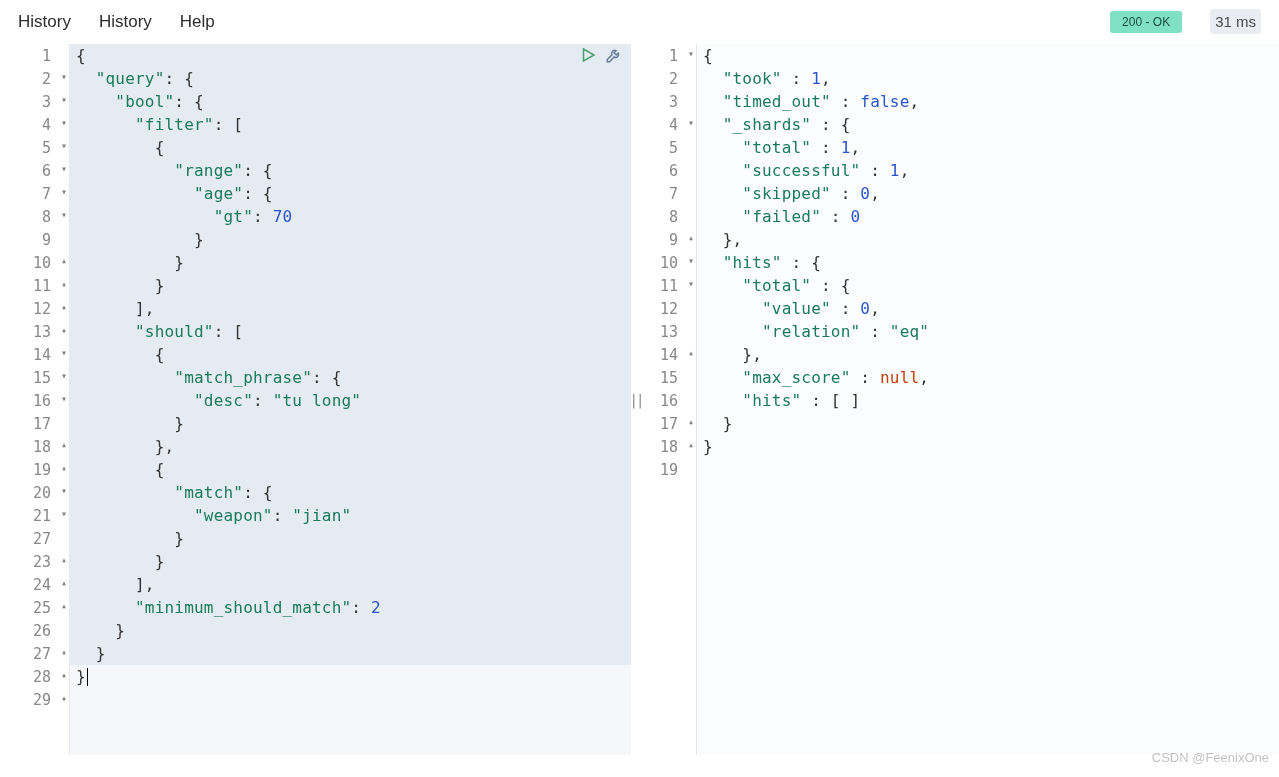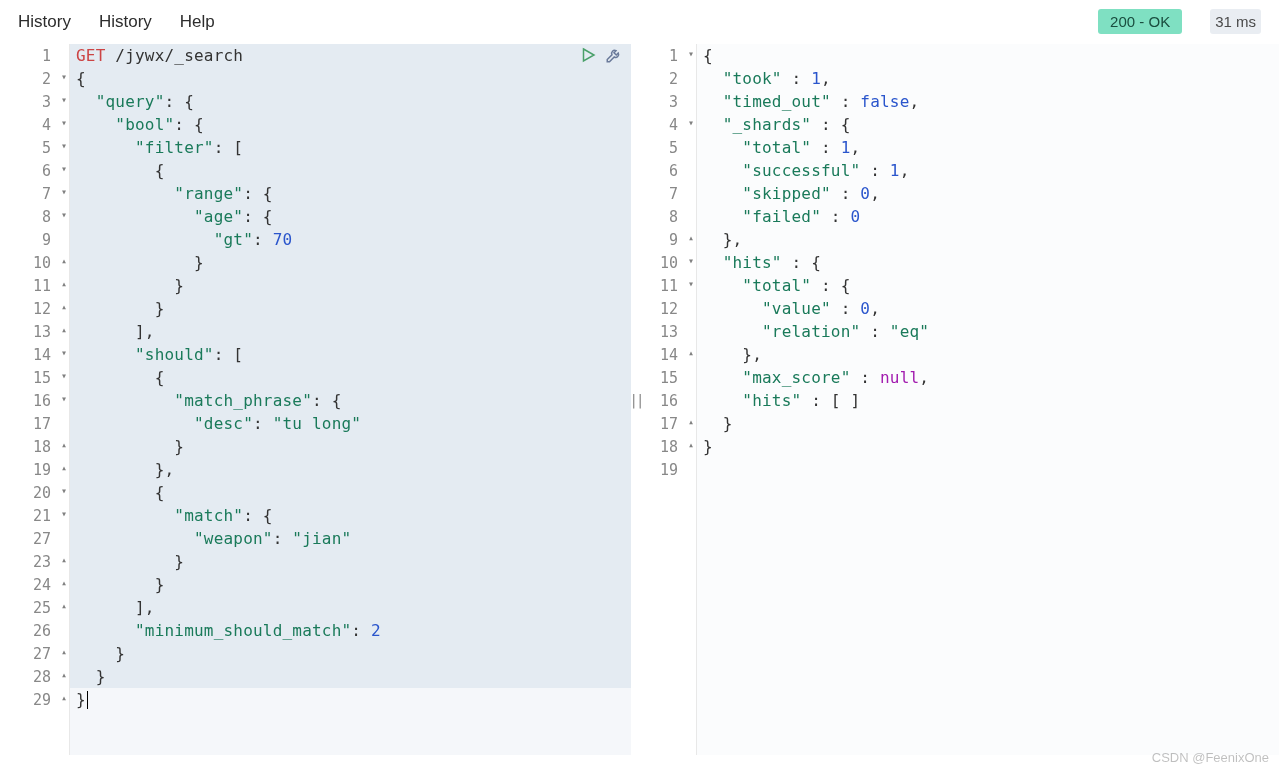--- a/index.html
+++ b/index.html
@@ -1,19 +1,19 @@
 <!DOCTYPE html>
 <html><head>
 <meta charset="utf-8">
 <style>
   * { box-sizing: border-box; margin: 0; padding: 0; }
   html, body { width: 1279px; height: 777px; font-family: "Menlo","Consolas","DejaVu Sans Mono",monospace; font-size: 16px; background: #fff; color: #333; overflow: hidden; }
   .menubar { height: 44px; display: flex; align-items: center; padding: 0 18px; gap: 28px; font-family: Liberation Sans, sans-serif; font-size: 17px; color: #2d2d2d; border-bottom: 1px solid rgba(0,0,0,0); }
   .menubar .spacer { flex: 1; }
-  .status-badge { background: #7fe0c2; color: #1a4d3f; padding: 4px 12px; border-radius: 3px; font-size: 15px; font-weight: 500; }
+  .status-badge { background: #7fe0c2; color: #1a4d3f; padding: 4px 12px; border-radius: 3px; font-size: 12px; font-weight: 500; }
   .timing-badge { background: #e9edf2; color: #4a4a4a; padding: 4px 5px; border-radius: 3px; font-size: 15px; margin-left: 0; }
   .panes { display: flex; height: calc(100% - 44px - 22px); }
   .pane { position: relative; height: 100%; overflow: hidden; }
   .pane.left { width: 631px; }
   .splitter { width: 10px; display: flex; align-items: center; justify-content: center; cursor: col-resize; }
   .splitter .grip { font-size: 14px; color: #888; letter-spacing: -2px; }
   .pane.right { width: 638px; }
   .gutter { position: absolute; left: 0; top: 0; width: 70px; height: 100%; background: #fff; border-right: 1px solid #e8e8e8; }
   .gutter.right-gutter { width: 56px; }
   .code { position: absolute; left: 70px; right: 0; top: 0; bottom: 0; background: #f5f7fa; overflow: hidden; }
@@ -22,21 +22,21 @@
   .gutter .line { justify-content: flex-end; padding-right: 18px; color: #888; font-size: 15px; position: relative; }
   .gutter .fold { position: absolute; right: 2px; top: 4px; font-size: 10px; color: #808080; }
   .code .line { padding-left: 6px; white-space: pre; font-size: 16px; letter-spacing: 0.2px; }
   .code.left-code .line.selected { background: #e4ebf2; }
   .tok-method { color: #c44; font-weight: 500; }
   .tok-path { color: #333; }
   .tok-key { color: #1a7a5a; }
   .tok-str { color: #1a7a5a; }
   .tok-num { color: #2a55cc; }
   .tok-bool { color: #2a55cc; }
-  .tok-null { color: #a21caf; }
+  .tok-null { color: #c2410c; }
   .tok-punc { color: #333; }
   .actions { position: absolute; right: 8px; top: 2px; display: flex; gap: 8px; z-index: 5; }
   .actions svg { width: 18px; height: 18px; }
   .cursor { display: inline-block; width: 1px; height: 18px; background: #000; vertical-align: middle; margin-left: 1px; }
   .watermark { position: absolute; right: 10px; bottom: 12px; font-family: -apple-system, sans-serif; font-size: 13px; color: rgba(0,0,0,0.25); }
   .menu-item { cursor: pointer; }
 </style>
 </head>
 <body>
 
@@ -88,21 +88,20 @@
         <div class="line">27</div>
         <div class="line">23<span class="fold">▴</span></div>
         <div class="line">24<span class="fold">▴</span></div>
         <div class="line">25<span class="fold">▴</span></div>
         <div class="line">26</div>
         <div class="line">27<span class="fold">▴</span></div>
         <div class="line">28<span class="fold">▴</span></div>
         <div class="line">29<span class="fold">▴</span></div>
       </div>
     <div class="code left-code" id="code-left">
-        <div class="line selected"><span class="tok-method">GET</span><span class="tok-path"> /jywx</span><span class="tok-path">/_search</span></div>
         <div class="line selected"><span class="tok-punc">{</span></div>
         <div class="line selected"><span class="tok-punc">  </span><span class="tok-key">"query"</span><span class="tok-punc">: {</span></div>
         <div class="line selected"><span class="tok-punc">    </span><span class="tok-key">"bool"</span><span class="tok-punc">: {</span></div>
         <div class="line selected"><span class="tok-punc">      </span><span class="tok-key">"filter"</span><span class="tok-punc">: [</span></div>
         <div class="line selected"><span class="tok-punc">        {</span></div>
         <div class="line selected"><span class="tok-punc">          </span><span class="tok-key">"range"</span><span class="tok-punc">: {</span></div>
         <div class="line selected"><span class="tok-punc">            </span><span class="tok-key">"age"</span><span class="tok-punc">: {</span></div>
         <div class="line selected"><span class="tok-punc">              </span><span class="tok-key">"gt"</span><span class="tok-punc">: </span><span class="tok-num">70</span></div>
         <div class="line selected"><span class="tok-punc">            }</span></div>
         <div class="line selected"><span class="tok-punc">          }</span></div>

